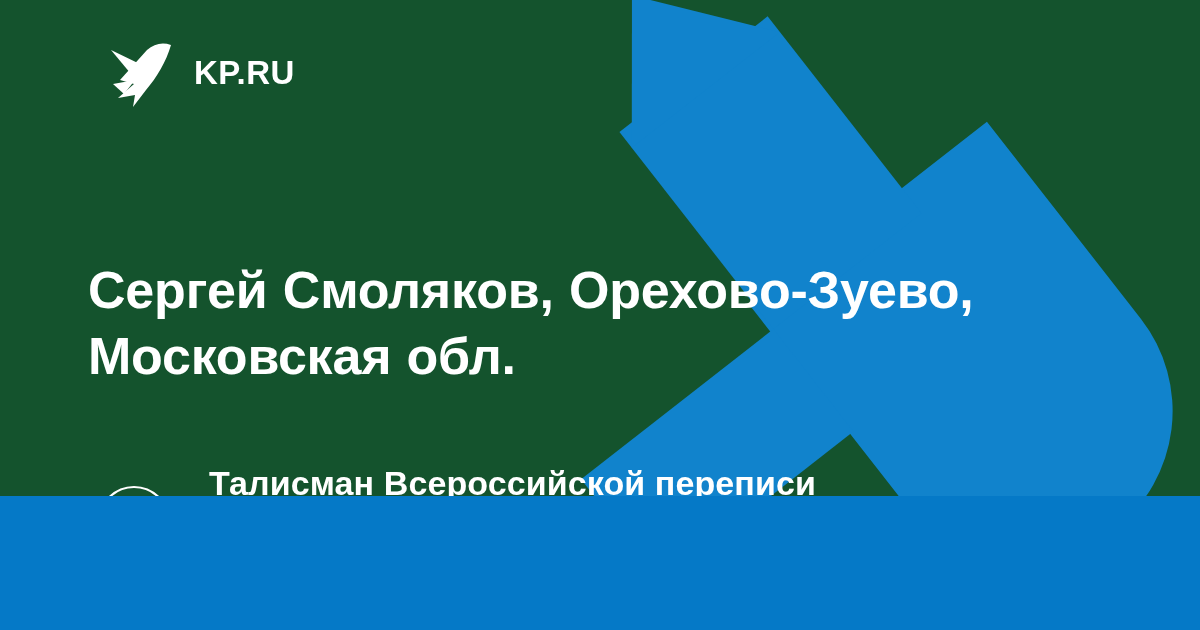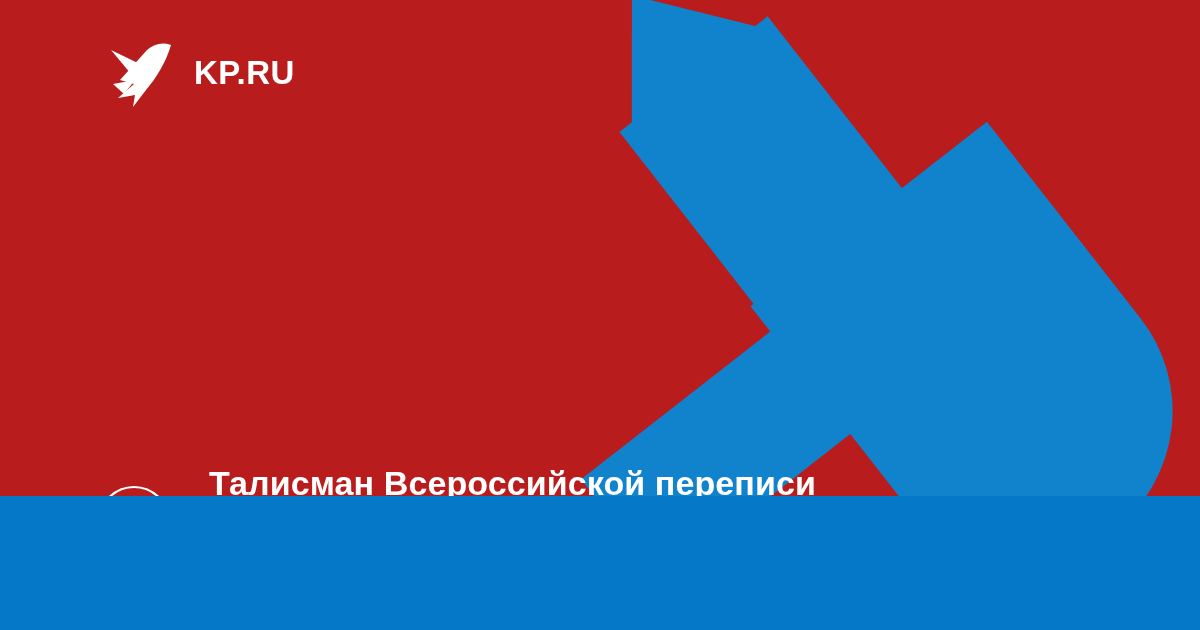--- a/index.html
+++ b/index.html
@@ -6,21 +6,21 @@
   html,body{margin:0;padding:0;}
   body{
     width:1200px;height:630px;
     font-family:"Liberation Sans","DejaVu Sans",sans-serif;
     background:#0579c7;
     overflow:hidden;
   }
   .card{
     position:relative;
     width:1200px;height:496px;
-    background:#b91c1c;
+    background:#14532d;
     overflow:hidden;
   }
 
   
   .watermark{
     position:absolute;
     left:470px; top:-70px;
     width:760px; height:780px;
     pointer-events:none;
     z-index:0;
@@ -115,20 +115,21 @@
         <path d="M1 14 L34 30 L26 44 Z" fill="#ffffff"></path>
 
         <path d="M61 9 C52 6 44 8 37 14 L10 44 L24 48 L8 62 L25 59 L23 71 L36 54 C47 41 56 26 61 9 Z" fill="#ffffff"></path>
 
         <path d="M3 48 L25 44 L14 58 Z" fill="#ffffff"></path>
       </svg>
     </span>
     <span class="brand-word">KP.RU</span>
   </div>
 
+  <h1 class="headline">Сергей Смоляков, Орехово-Зуево, Московская обл.</h1>
 
   <div class="footer">
     <span class="footer-icon">
       <svg viewBox="0 0 74 74" xmlns="http://www.w3.org/2000/svg" aria-hidden="true">
         <circle cx="37" cy="37" r="35" fill="none" stroke="#ffffff" stroke-width="2.2"></circle>
         <rect x="20" y="27" width="34" height="6" rx="3" fill="#ffffff"></rect>
         <rect x="20" y="37.5" width="34" height="6" rx="3" fill="#ffffff"></rect>
         <rect x="20" y="48" width="24" height="6" rx="3" fill="#ffffff"></rect>
       </svg>
     </span>

